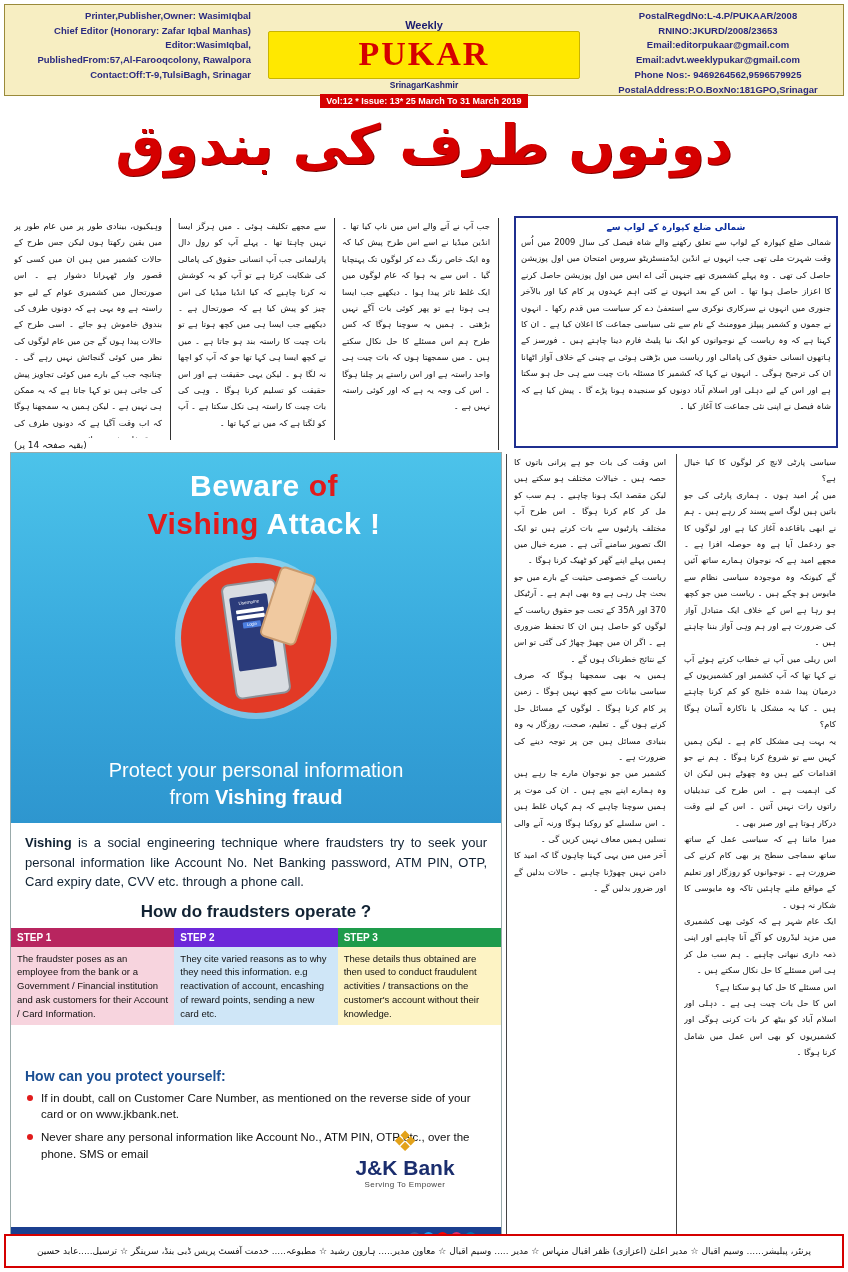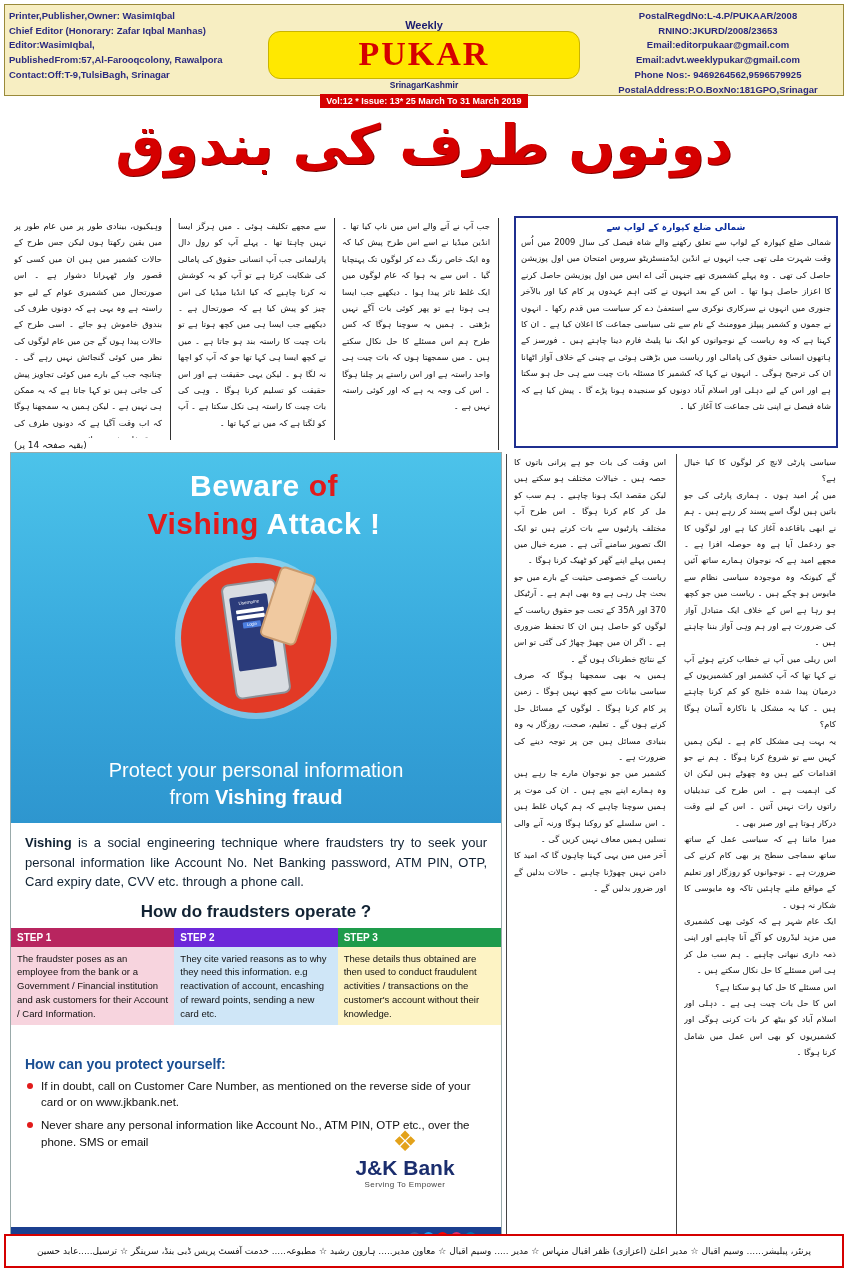--- a/index.html
+++ b/index.html
@@ -9,27 +9,27 @@
     position:relative;overflow:hidden;
   }
   .page{position:relative;width:848px;height:1272px;background:#fff;}
 
   
   .masthead{
     position:absolute;left:4px;top:4px;width:840px;height:92px;
     background:#f7eec2;border:1px solid #9a8a3a;box-sizing:border-box;
     display:flex;
   }
-  .mh-left{width:250px;padding:4px 4px 4px 4px;box-sizing:border-box;text-align:left;}
+  .mh-left{width:250px;padding:4px 4px 4px 4px;box-sizing:border-box;text-align:right;}
   .mh-left div{font-size:9.5px;color:#2b2b80;font-weight:bold;line-height:1.55;white-space:nowrap;}
   .mh-center{flex:1;position:relative;text-align:center;}
   .mh-weekly{font-size:11px;color:#1a1a6e;font-weight:bold;margin-top:14px;}
   .mh-logo{
     margin:0 auto;width:310px;height:46px;background:#ffe800;
-    border:1px solid #c9b400;border-radius:12px;position:relative;
+    border:1px solid #c9b400;border-radius:2px;position:relative;
   }
   .mh-pukar{
     font-family:"Liberation Serif", serif;font-size:34px;font-weight:bold;
     color:#d50000;letter-spacing:2px;line-height:44px;
   }
   .mh-sub{font-size:8.5px;color:#1a1a6e;font-weight:bold;margin-top:1px;}
   .mh-vol{
     margin-top:0;background:#d50000;color:#fff;font-size:9px;font-weight:bold;
     padding:2px 6px;display:inline-block;
   }
@@ -122,21 +122,21 @@
   .ad-para b{font-weight:bold;}
   .ad-q{text-align:center;font-size:17px;font-weight:bold;color:#123;margin:10px 0 6px;}
   .steps{display:flex;width:100%;height:120px;justify-content:center;}
   .step{flex:1;box-sizing:border-box;}
   .step-h{color:#fff;font-size:10px;font-weight:bold;padding:4px 6px;}
   .step-b{font-size:9.5px;line-height:1.45;padding:5px 6px;color:#111;}
   .s1 .step-h{background:#b8255f;} .s1 .step-b{background:#f7d4de;}
   .s2 .step-h{background:#6d28d9;} .s2 .step-b{background:#cfe6f7;}
   .s3 .step-h{background:#1e9b4b;} .s3 .step-b{background:#fdf3c4;}
   .protect{padding:8px 14px 0 14px;}
-  .protect h3{margin:0 0 6px;font-size:14px;color:#1b4f93;}
+  .protect h3{margin:12px 0 6px;font-size:14px;color:#1b4f93;}
   .protect ul{margin:0;padding:0;list-style:none;}
   .protect li{position:relative;padding-left:16px;font-size:11.5px;line-height:1.45;margin-bottom:6px;color:#111;}
   .protect li:before{content:"";position:absolute;left:2px;top:5px;width:6px;height:6px;border-radius:50%;background:#e11b1b;}
   .jk{
     position:absolute;right:16px;bottom:58px;width:160px;text-align:center;
   }
   .jk-mark{font-size:28px;color:#e3a21a;line-height:1;}
   .jk-name{font-size:21px;font-weight:bold;color:#1b2e6e;}
   .jk-tag{font-size:8px;color:#444;letter-spacing:.4px;}
   .ad-foot{

